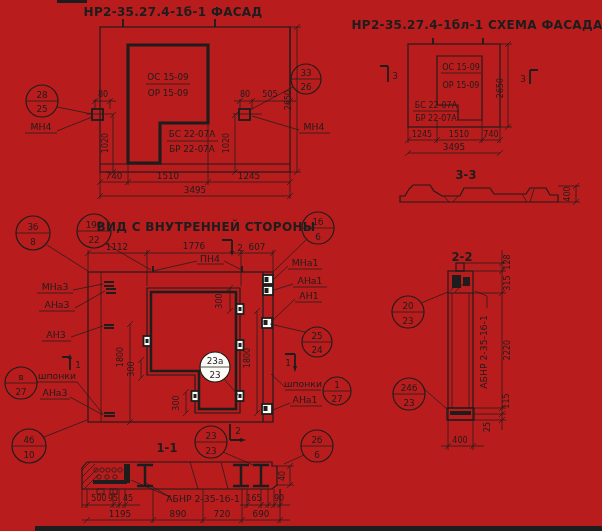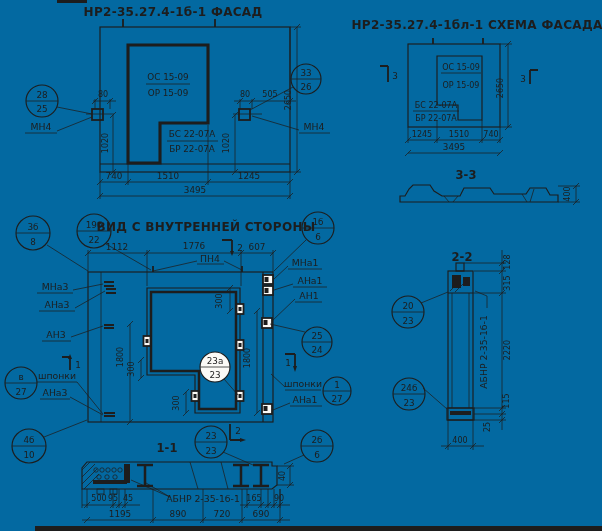--- a/index.html
+++ b/index.html
@@ -1,16 +1,16 @@
 <!DOCTYPE html>
 <html><head>
 <meta charset="utf-8">
 <style>
   html,body{margin:0;padding:0;background:#dedede;}
-  .sheet{width:602px;height:531px;background:#0369a1;position:relative;overflow:hidden;}
+  .sheet{width:602px;height:531px;background:#b91c1c;position:relative;overflow:hidden;}
   svg{display:block;}
   .ln{stroke:#1d1d1d;fill:none;stroke-width:1.15;}
   .thin{stroke:#1d1d1d;fill:none;stroke-width:0.75;}
   .med{stroke:#1d1d1d;fill:none;stroke-width:1.8;}
   .w2{stroke:#1d1d1d;fill:none;stroke-width:2.5;}
   .thick{stroke:#1d1d1d;fill:none;stroke-width:3.1;}
   .blk{fill:#1d1d1d;stroke:none;}
   .wht{fill:#fbfaf6;}
   text{font-family:"DejaVu Sans",sans-serif;fill:#1d1d1d;}
   .tt{font-size:12px;font-weight:bold;letter-spacing:.3px;text-anchor:middle;}

